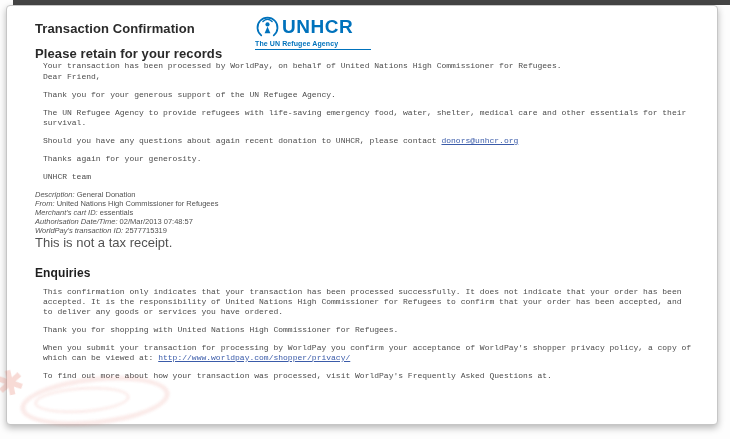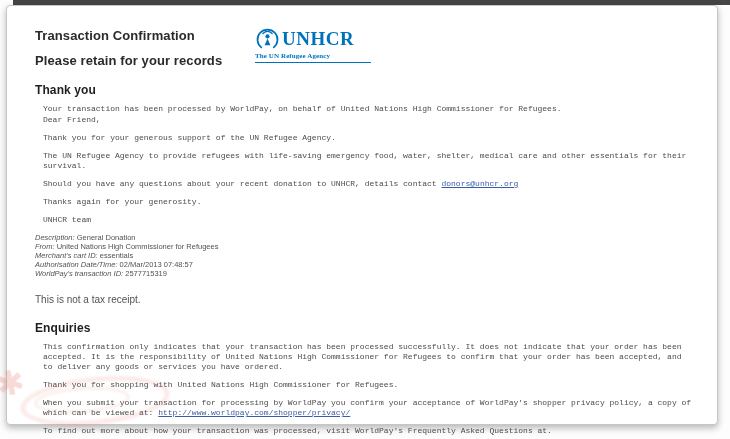--- a/index.html
+++ b/index.html
@@ -20,23 +20,23 @@
     border:1px solid #c6c6c6;
     border-radius:4px;
     box-shadow:0 3px 7px rgba(0,0,0,0.28);
     padding:8px 22px 0 28px;
     box-sizing:border-box;
   }
   
   .header { display:flex; align-items:flex-start; }
   .titles { width:214px; }
   .title-line { font-size:13px; font-weight:bold; color:#2a2a2a; letter-spacing:0.1px; }
-  .title-line.first { margin-top:14px; }
+  .title-line.first { margin-top:7px; }
   .title-line.second { margin-top:10px; }
-  .unhcr-logo { margin-left:6px; margin-top:12px; width:116px;font-family:Liberation Serif, serif; }
+  .unhcr-logo { margin-left:6px; width:116px; }
   .unhcr-row { display:flex; align-items:center; }
   .unhcr-emblem { width:25px; height:25px; flex:0 0 auto; }
   .unhcr-word {
     font-size:19px; font-weight:bold; color:#0072bc;
     letter-spacing:0.5px; line-height:1; margin-left:2px;
   }
   .unhcr-tagline {
     font-size:7px; font-weight:bold; color:#0072bc;
     margin-top:1px; letter-spacing:0.1px;
   }
@@ -49,21 +49,21 @@
   .body-p {
     font-size:8px; color:#4c4c4c; line-height:1.25;
     margin:0 0 8px 8px; max-width:672px;font-family:Liberation Mono, monospace;
   }
   .body-p.tight { margin-bottom:1px; }
   a.link { color:#3a5ba9; text-decoration:underline; cursor:pointer; }
   
   .details-block { margin:0 0 4px 0; }
   .detail-line { font-size:7.5px; color:#525252; line-height:1.2; }
   .detail-label { font-style:italic; }
-  .detail-note { font-size:10px; color:#525252; line-height:1.2;margin-top:16px; }
+  .detail-note { font-size:13px; color:#525252; line-height:1.2; }
   
   .watermark { position:absolute; left:-6px; bottom:8px; width:200px; height:70px;
     pointer-events:none; opacity:0.8; }
   .wm-star {
     position:absolute; left:2px; top:2px;
     font-size:34px; color:rgba(226,102,84,0.30);
     transform:rotate(-12deg); filter:blur(0.6px);
   }
   .wm-blob {
     position:absolute; left:26px; top:16px; width:140px; height:38px;
@@ -97,26 +97,25 @@
           <path d="M12 12 L9.2 18.5 L14.8 18.5 Z" fill="#0072bc"></path>
         </svg>
         <div class="unhcr-word">UNHCR</div>
       </div>
       <div class="unhcr-tagline">The UN Refugee Agency</div>
       <div class="unhcr-rule"></div>
     </div>
   </div>
 
   <div>
-    <div class="section-heading">Thank you</div>
     <p class="body-p tight">Your transaction has been processed by WorldPay, on behalf of United Nations High Commissioner for Refugees.</p>
     <p class="body-p">Dear Friend,</p>
     <p class="body-p">Thank you for your generous support of the UN Refugee Agency.</p>
     <p class="body-p">The UN Refugee Agency to provide refugees with life-saving emergency food, water, shelter, medical care and other essentials for their survival.</p>
-    <p class="body-p"><span>Should you have any questions about your recent donation to UNHCR, details contact </span><a class="link">donors@unhcr.org</a></p>
+    <p class="body-p"><span>Should you have any questions about again recent donation to UNHCR, please contact </span><a class="link">donors@unhcr.org</a></p>
     <p class="body-p">Thanks again for your generosity.</p>
     <p class="body-p">UNHCR team</p>
   </div>
 
   <div>
     <div class="details-block">
       <div class="detail-line"><span class="detail-label">Description:</span> <span>General Donation</span></div>
       <div class="detail-line"><span class="detail-label">From:</span> <span>United Nations High Commissioner for Refugees</span></div>
       <div class="detail-line"><span class="detail-label">Merchant's cart ID:</span> <span>essentials</span></div>
       <div class="detail-line"><span class="detail-label">Authorisation Date/Time:</span> <span>02/Mar/2013 07:48:57</span></div>

